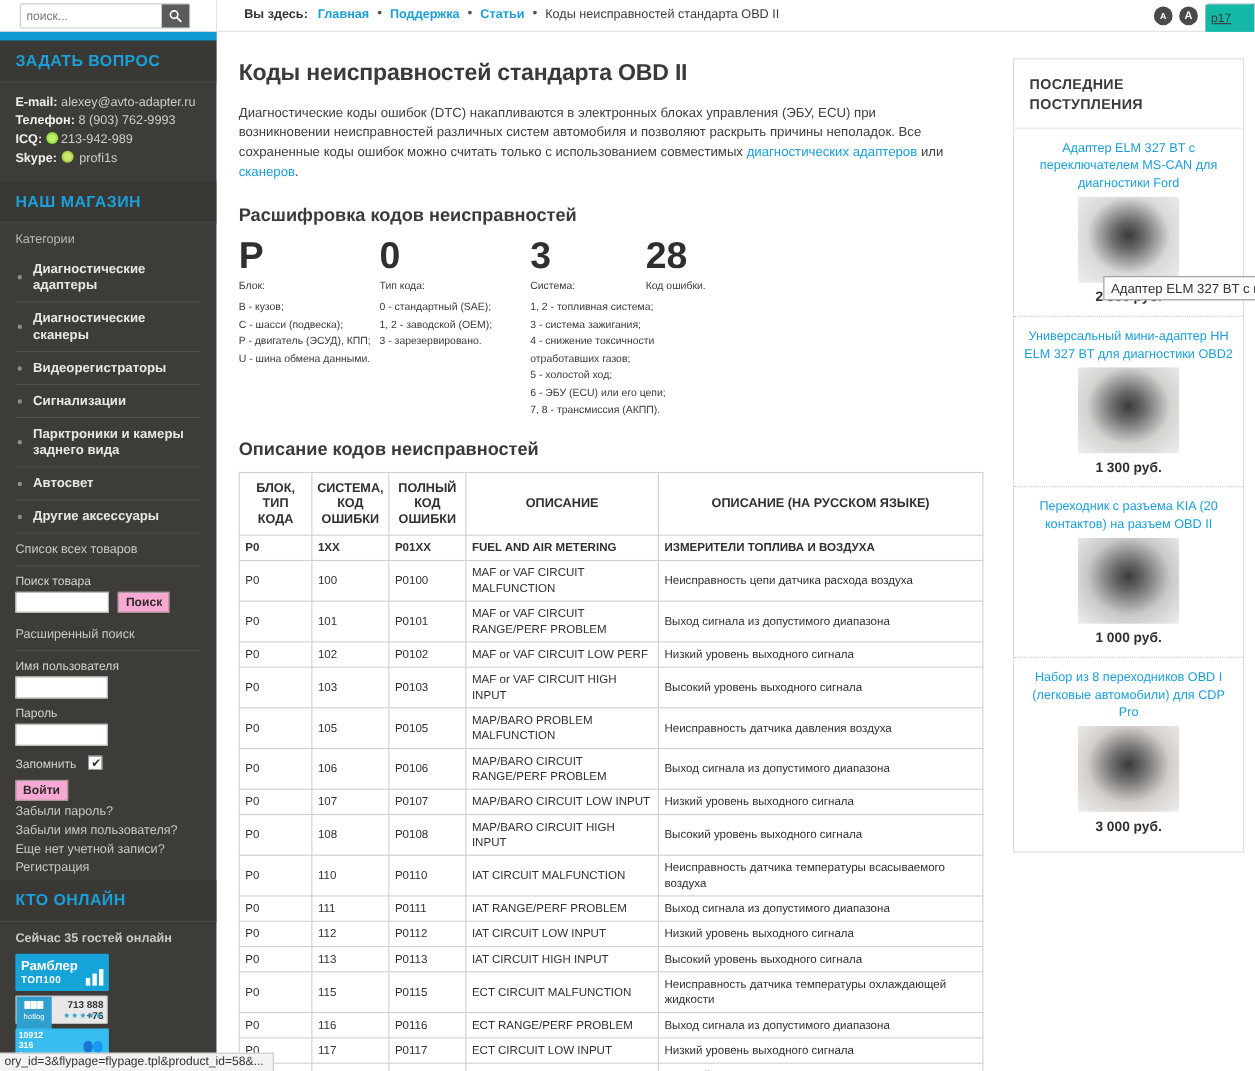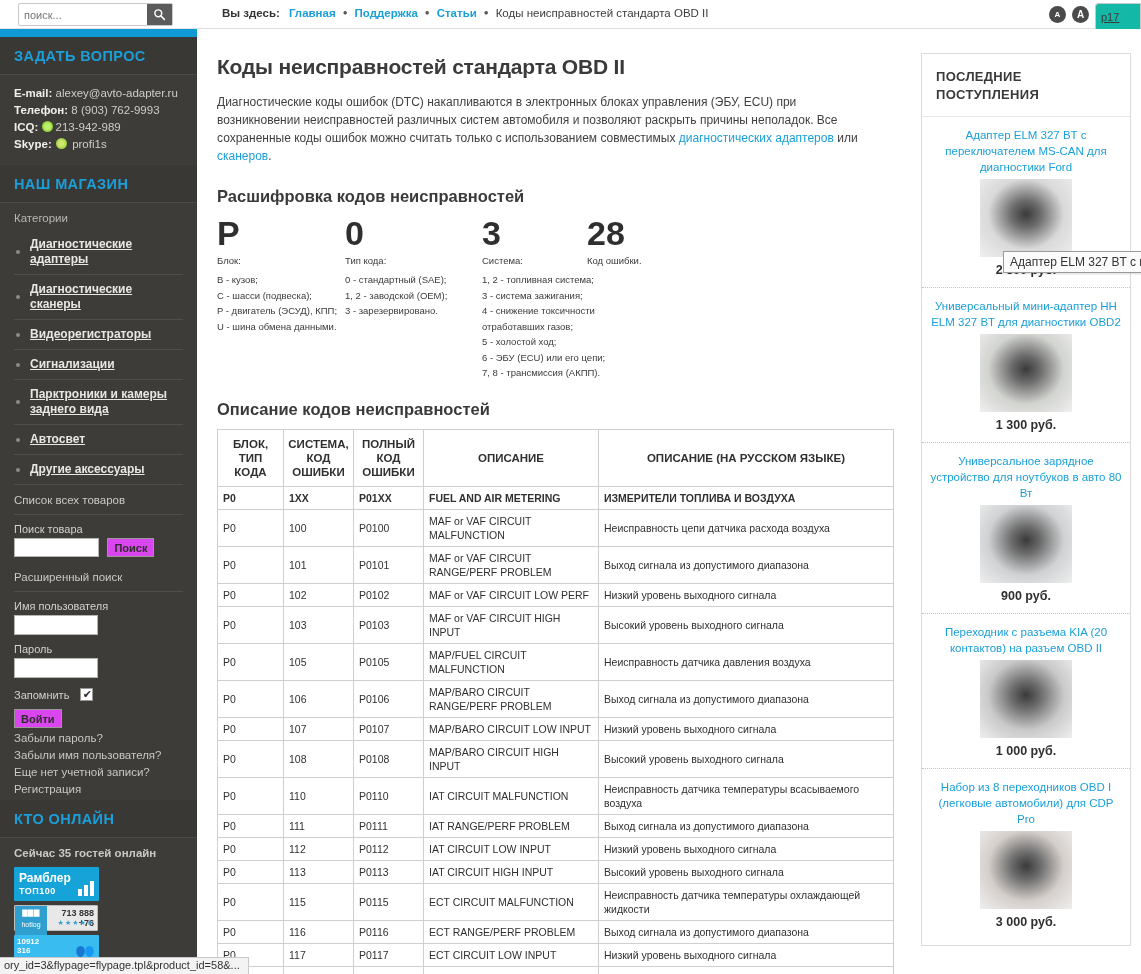--- a/index.html
+++ b/index.html
@@ -81,21 +81,20 @@
   .ico-skype { background: radial-gradient(circle, #cfe96f 30%, #79bb18 100%); }
 
   .cats-label { color: #b9b7b2; font-size: 11.5px; padding: 2px 0 6px 0; }
   .cat-item {
     position: relative;
     color: #e9e7e3; font-size: 12px; font-weight: bold;
     line-height: 15px;
     padding: 7px 0 7px 16px;
     border-bottom: 1px solid #514e49;
     cursor: pointer;
-    text-decoration: underline;
   }
   .cat-item:before {
     content: ""; position: absolute;
     left: 2px; top: 50%; margin-top: -2px;
     width: 4px; height: 4px; border-radius: 50%;
     background: #8e8c87;
   }
   .plain-link {
     color: #cbc9c4; font-size: 11.5px;
     padding: 9px 0 8px 0;
@@ -105,21 +104,21 @@
   .field-label { color: #d3d1cc; font-size: 11px; padding: 8px 0 3px 0; }
   .txtbox {
     width: 85px; height: 19px;
     border: 1px solid #b7b5b0; background: #fff;
     outline: 0; font-size: 11px; padding: 0 3px;
     font-family: "Liberation Sans", sans-serif;
     vertical-align: middle;
   }
   .btn-sm {
     height: 19px; border: 1px solid #9a9894;
-    background: #d946ef; color: #2e2c28;
+    background: #f9a8d4; color: #2e2c28;
     font-size: 11px; font-weight: bold;
     padding: 0 6px; cursor: pointer; vertical-align: middle;
     margin-left: 4px;
     font-family: "Liberation Sans", sans-serif;
   }
   .soft-link { color: #c9c7c2; font-size: 11.5px; line-height: 17px; cursor: pointer; }
   .divider { border-top: 1px solid #514e49; margin: 9px 0 0 0; }
 
   .counters { display: flex; flex-wrap: wrap; gap: 4px; margin-top: 8px; }
   .cnt-rambler {
@@ -538,21 +537,21 @@
             <td class="c0">P0</td>
             <td class="c1">103</td>
             <td class="c2">P0103</td>
             <td class="c3">MAF or VAF CIRCUIT HIGH INPUT</td>
             <td class="c4">Высокий уровень выходного сигнала</td>
           </tr>
           <tr>
             <td class="c0">P0</td>
             <td class="c1">105</td>
             <td class="c2">P0105</td>
-            <td class="c3">MAP/FUEL CIRCUIT MALFUNCTION</td>
+            <td class="c3">MAP/BARO PROBLEM MALFUNCTION</td>
             <td class="c4">Неисправность датчика давления воздуха</td>
           </tr>
           <tr>
             <td class="c0">P0</td>
             <td class="c1">106</td>
             <td class="c2">P0106</td>
             <td class="c3">MAP/BARO CIRCUIT RANGE/PERF PROBLEM</td>
             <td class="c4">Выход сигнала из допустимого диапазона</td>
           </tr>
           <tr>
@@ -643,25 +642,20 @@
             <a class="prod-name">Адаптер ELM 327 BT с переключателем MS-CAN для диагностики Ford</a>
             <div class="prod-img" style="background: radial-gradient(at 50% 45%, rgb(58, 58, 58) 0%, rgb(107, 107, 107) 22%, rgb(217, 217, 217) 58%, rgb(239, 239, 239) 100%);"></div>
             <div class="prod-price">2 500 руб.</div>
           </div>
           <div class="prod">
             <a class="prod-name">Универсальный мини-адаптер НН ELM 327 BT для диагностики OBD2</a>
             <div class="prod-img" style="background: radial-gradient(at 50% 45%, rgb(58, 58, 58) 0%, rgb(107, 107, 107) 22%, rgb(210, 212, 208) 58%, rgb(239, 239, 239) 100%);"></div>
             <div class="prod-price">1 300 руб.</div>
           </div>
           <div class="prod">
-            <a class="prod-name">Универсальное зарядное устройство для ноутбуков в авто 80 Вт</a>
-            <div class="prod-img" style="background: radial-gradient(at 50% 45%, rgb(58, 58, 58) 0%, rgb(107, 107, 107) 22%, rgb(207, 209, 211) 58%, rgb(239, 239, 239) 100%);"></div>
-            <div class="prod-price">900 руб.</div>
-          </div>
-          <div class="prod">
             <a class="prod-name">Переходник с разъема KIA (20 контактов) на разъем OBD II</a>
             <div class="prod-img" style="background: radial-gradient(at 50% 45%, rgb(58, 58, 58) 0%, rgb(107, 107, 107) 22%, rgb(201, 201, 201) 58%, rgb(239, 239, 239) 100%);"></div>
             <div class="prod-price">1 000 руб.</div>
           </div>
           <div class="prod">
             <a class="prod-name">Набор из 8 переходников OBD I (легковые автомобили) для CDP Pro</a>
             <div class="prod-img" style="background: radial-gradient(at 50% 45%, rgb(58, 58, 58) 0%, rgb(107, 107, 107) 22%, rgb(213, 207, 203) 58%, rgb(239, 239, 239) 100%);"></div>
             <div class="prod-price">3 000 руб.</div>
           </div>
         </div>

